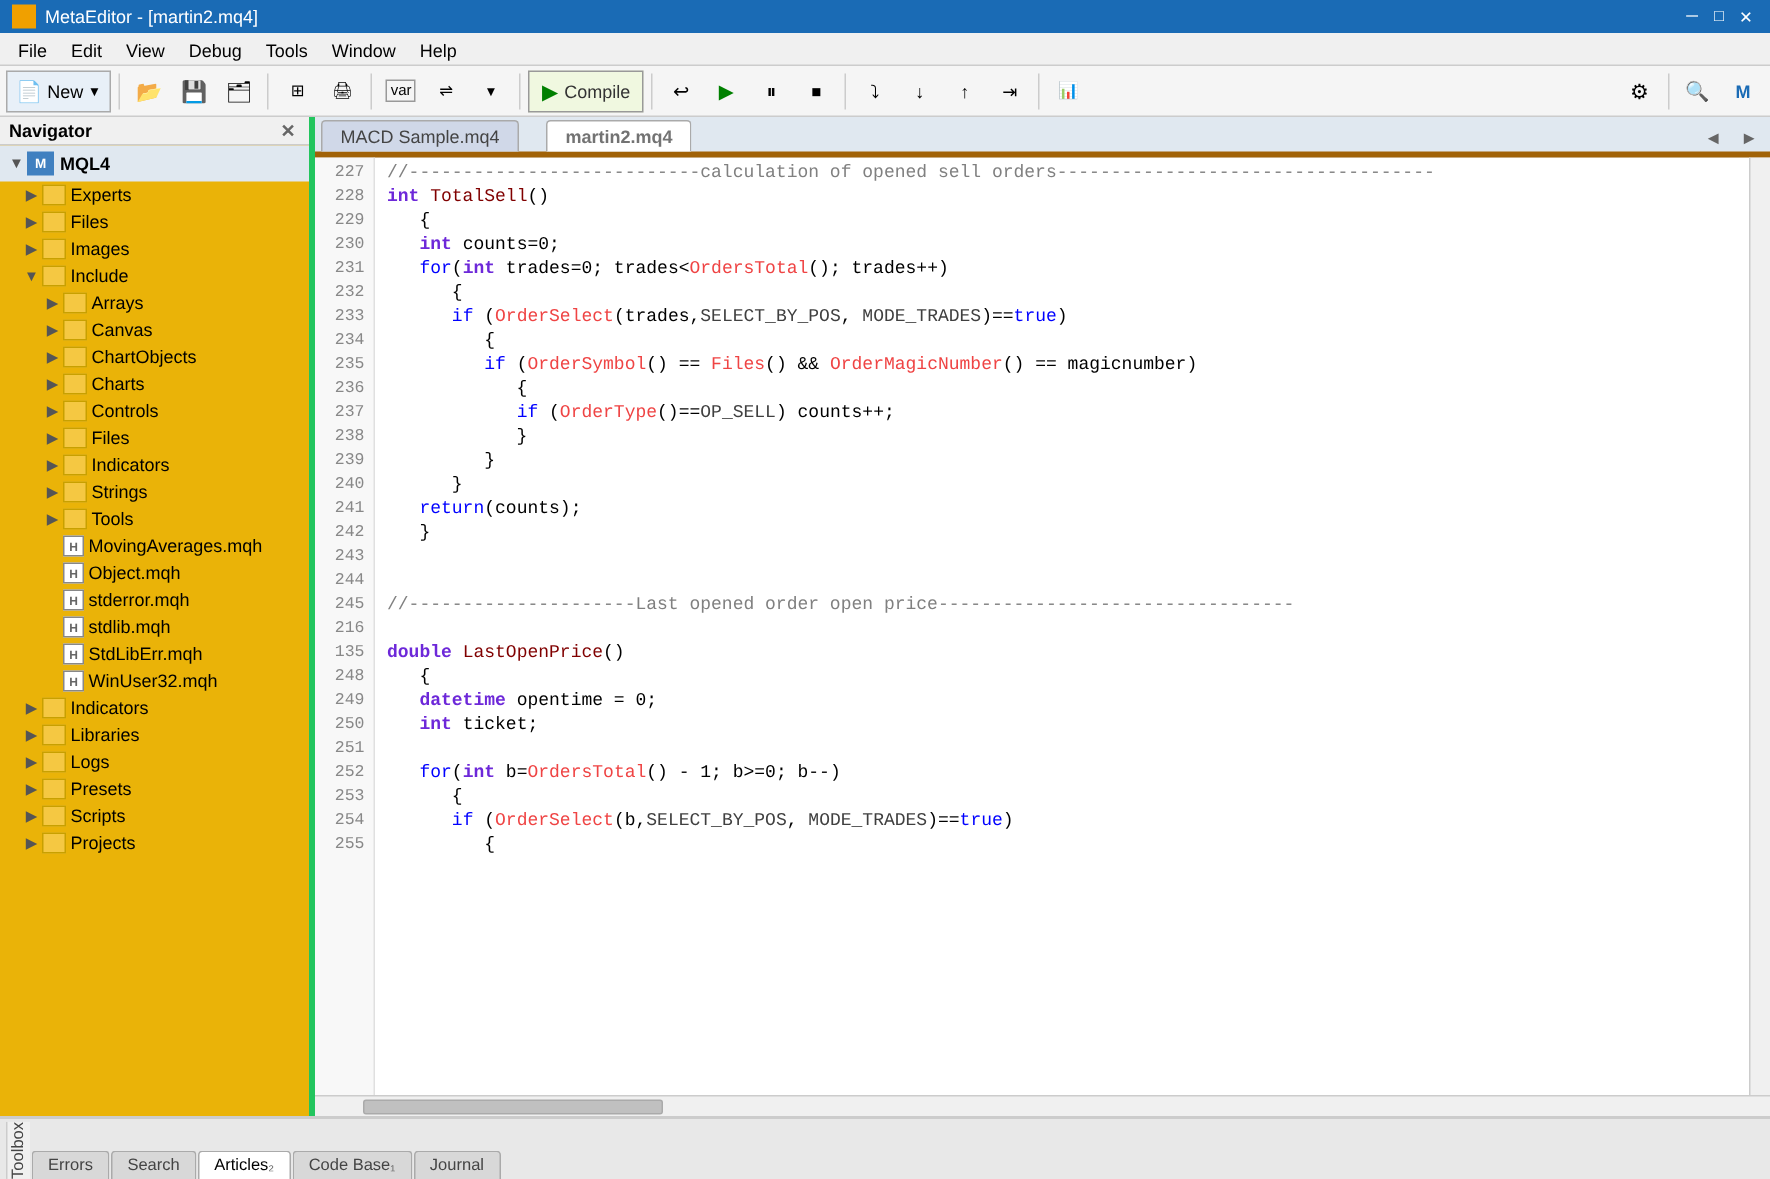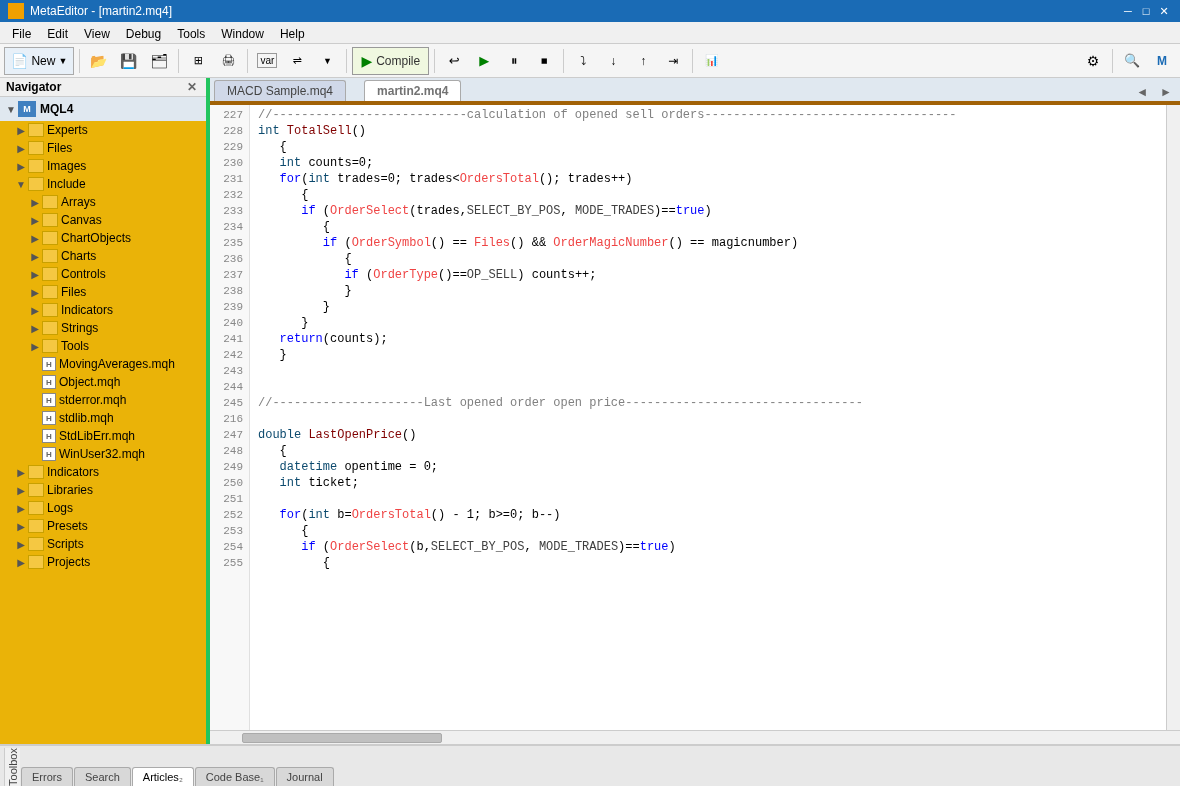--- a/index.html
+++ b/index.html
@@ -63,21 +63,21 @@
     
     #bottom-panel { height: 168px; border-top: 2px solid #ccc; background: white; display: flex; flex-direction: column; }
     #bottom-tabs { background: #e8e8e8; border-bottom: 1px solid #ccc; display: flex; align-items: flex-end; padding: 2px 4px 0; gap: 1px; }
     .bottom-tab { padding: 3px 10px; background: #d8d8d8; border: 1px solid #aaa; border-bottom: none; font-size: 11px; cursor: pointer; border-radius: 3px 3px 0 0; color: #444; }
     .bottom-tab.active { background: white; color: #000; }
     .bottom-tab .badge { font-size: 10px; color: #666; }
     .toolbox-sidebar { writing-mode: vertical-rl; transform: rotate(180deg); background: #f0f0f0; border-right: 1px solid #ccc; width: 16px; display: flex; align-items: center; justify-content: center; font-size: 11px; cursor: pointer; color: #444; }
 
     
     .kw-comment { color: #808080; }
-    .kw-type { color: #0c4a6e; font-weight: normal; }
+    .kw-type { color: #6d28d9; font-weight: bold; }
     .kw-control { color: #0000ff; }
     .kw-func { color: #800000; }
     .kw-call { color: #ef4444; }
     .kw-const { color: #404040; }
     .kw-bool { color: #0000ff; }
 
     code { font-family: 'Courier New', monospace; font-size: 12px; line-height: 16px; }
   </style>
 </head>
 <body>
@@ -378,21 +378,21 @@
         <div class="ln">237</div>
         <div class="ln">238</div>
         <div class="ln">239</div>
         <div class="ln">240</div>
         <div class="ln">241</div>
         <div class="ln">242</div>
         <div class="ln">243</div>
         <div class="ln">244</div>
         <div class="ln">245</div>
         <div class="ln">216</div>
-        <div class="ln">247</div>
+        <div class="ln">135</div>
         <div class="ln">248</div>
         <div class="ln">249</div>
         <div class="ln">250</div>
         <div class="ln">251</div>
         <div class="ln">252</div>
         <div class="ln">253</div>
         <div class="ln">254</div>
         <div class="ln">255</div>
       </div>
       <div id="code-content"><code><span class="kw-comment">//---------------------------calculation of opened sell orders-----------------------------------</span>

